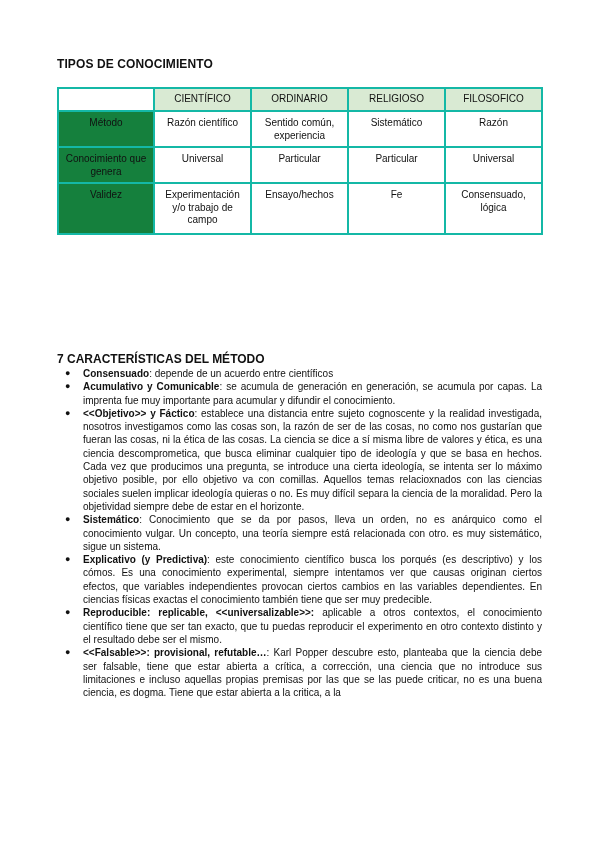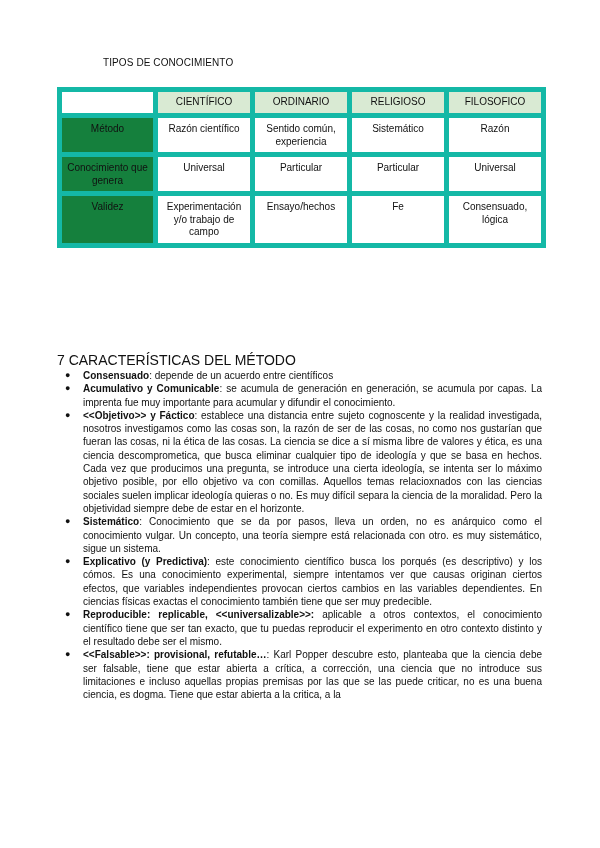--- a/index.html
+++ b/index.html
@@ -1,28 +1,28 @@
 <!DOCTYPE html>
 <html><head>
 <meta charset="utf-8">
 <style>
   html, body { margin: 0; padding: 0; background: #ffffff; }
   body { width: 600px; height: 848px; position: relative; overflow: hidden;
          font-family: "Liberation Sans", sans-serif; color: #111; }
-  .title { position: absolute; left: 57px; top: 57px; font-size: 10px; font-weight: normal; letter-spacing: 0.1px; margin-left: 46px; }
+  .title { position: absolute; left: 57px; top: 57px; font-size: 12px; font-weight: bold; letter-spacing: 0.1px; }
   table.kt { position: absolute; left: 57px; top: 87px; border-collapse: collapse; width: 485px;
              font-size: 10px; table-layout: fixed; }
-  table.kt td { border: 5px solid #14b8a6; text-align: center; vertical-align: top; padding: 5px 3px 4px 3px; line-height: 12.5px; }
+  table.kt td { border: 2px solid #14b8a6; text-align: center; vertical-align: top; padding: 5px 3px 4px 3px; line-height: 12.5px; }
   table.kt tr.head td { background: #d9ead3; height: 13px; padding-top: 4px; padding-bottom: 4px; font-size: 10px; }
   table.kt tr.head td.empty { background: #ffffff; }
   table.kt td.rowh { background: #15803d; }
   table.kt col.c0 { width: 96px; }
   table.kt col.c { width: 97px; }
   .section { position: absolute; left: 57px; top: 352px; width: 485px; font-size: 10px; }
-  .section h2 { font-size: 14px; font-weight: normal; margin: 0 0 1px 0; }
+  .section h2 { font-size: 12px; font-weight: bold; margin: 0 0 1px 0; }
   .section ul { margin: 0; padding-left: 26px; list-style: none; }
   .section li { position: relative; text-align: justify; line-height: 13.3px; margin: 0; }
   .section li .bullet { position: absolute; left: -18px; top: 0; font-size: 9px; }
   .section li b { font-weight: bold; }
 </style>
 </head>
 <body>
 
 <div class="title">TIPOS DE CONOCIMIENTO</div>
 

